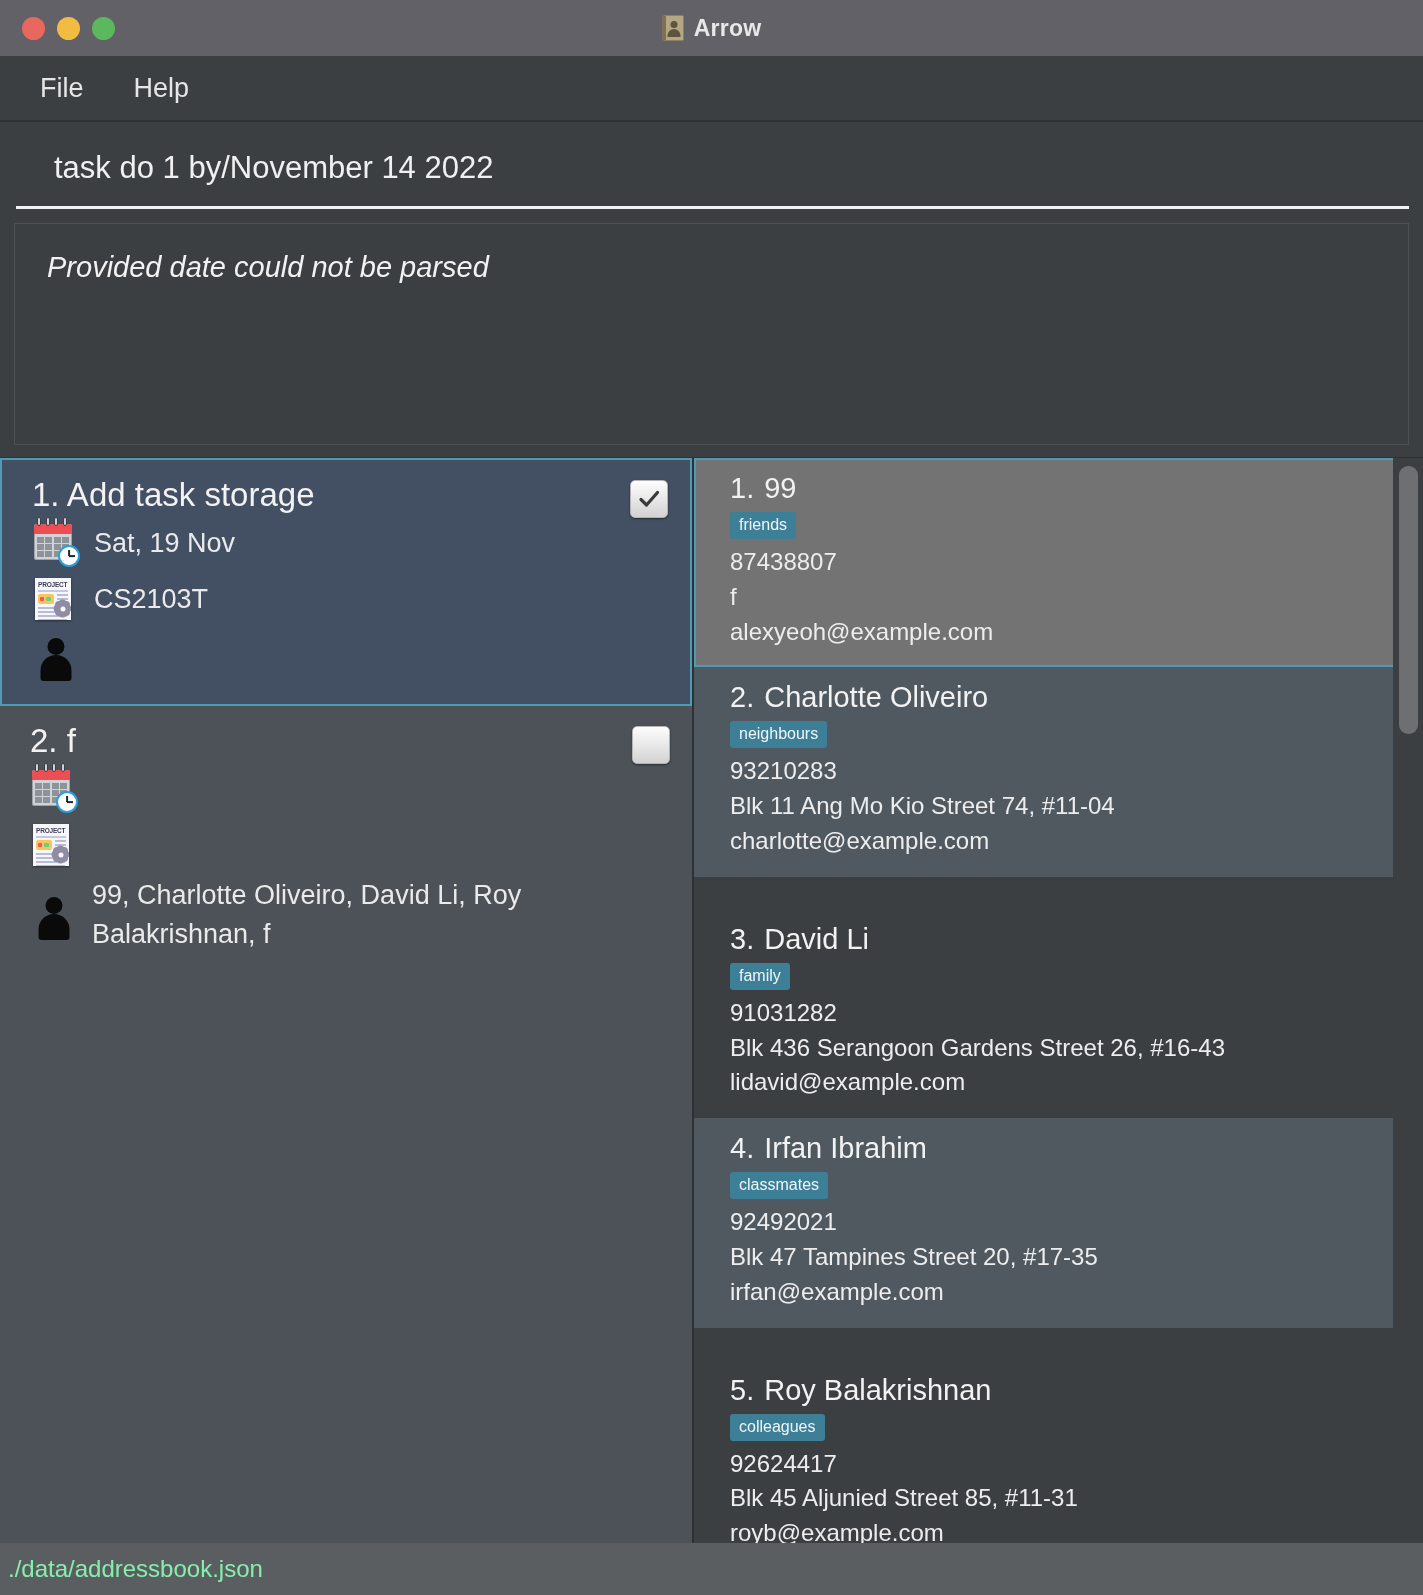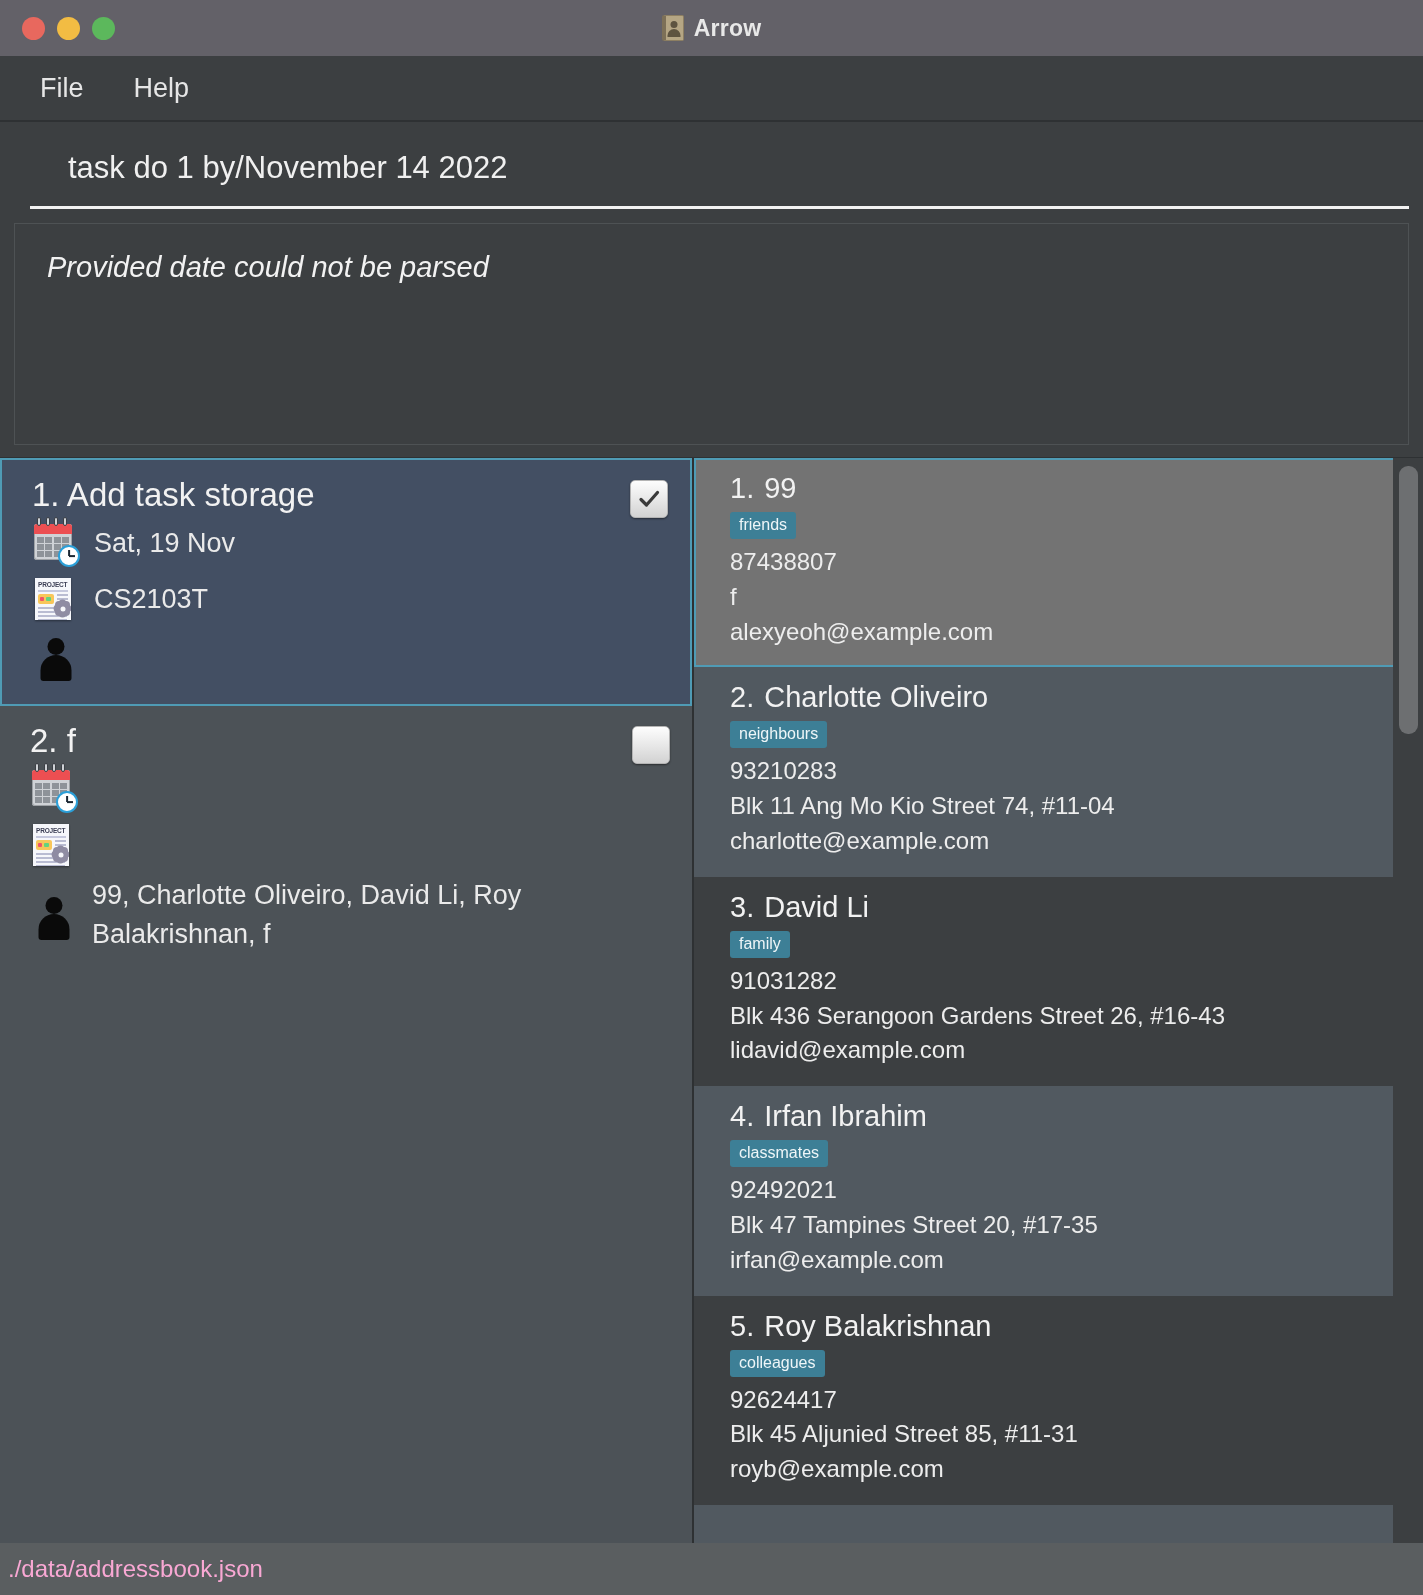--- a/index.html
+++ b/index.html
@@ -116,21 +116,21 @@
   .menu-item {
     color: #e6e6e6;
     font-size: 27px;
     cursor: default;
     padding: 2px 4px;
   }
 
   
   .command-area {
     background: #3c3f41;
-    padding: 20px 14px 0 28px;
+    padding: 20px 14px 0 14px;
     box-sizing: border-box;
   }
   .command-input-wrap {
     padding: 0 0 12px 0;
     border-bottom: 3px solid #f2f2f2;
     margin: 0 0 0 2px;
   }
   .command-input {
     width: 100%;
     background: transparent;
@@ -423,21 +423,21 @@
   }
   .person-list {
     position: absolute;
     inset: 0;
     overflow: hidden;
   }
   .person-card {
     padding: 14px 26px 18px 36px;
     box-sizing: border-box;
   }
-  .person-card.odd  { background: #3c3f41; }
+  .person-card.odd  { background: #3c3f41; margin-top: 32px; }
   .person-card.even { background: #515960; }
   .person-card.selected {
     background: #737373;
     border: 2px solid #4f9bb5;
     padding: 12px 24px 16px 34px;
   }
   .p-name {
     color: #f2f2f2;
     font-size: 29px;
     margin-bottom: 7px;
@@ -481,21 +481,21 @@
   .status-bar {
     height: 52px;
     min-height: 52px;
     background: #5a5e60;
     display: flex;
     align-items: center;
     padding-left: 8px;
     box-sizing: border-box;
   }
   .status-text {
-    color: #f9a8d4;
+    color: #86efac;
     font-size: 24px;
   }
 </style>
 </head>
 <body>
 
 <div class="app-window">
 
   <div class="title-bar">
     <div class="traffic-lights">

